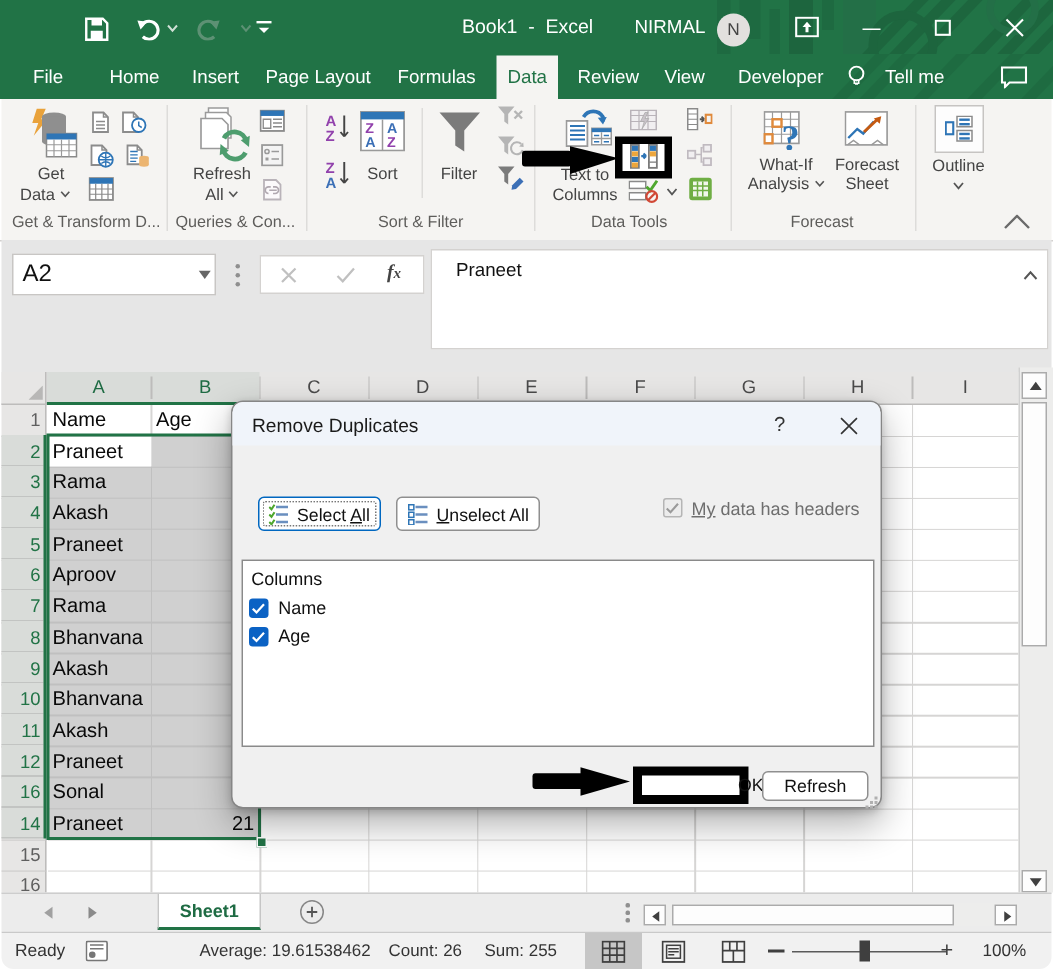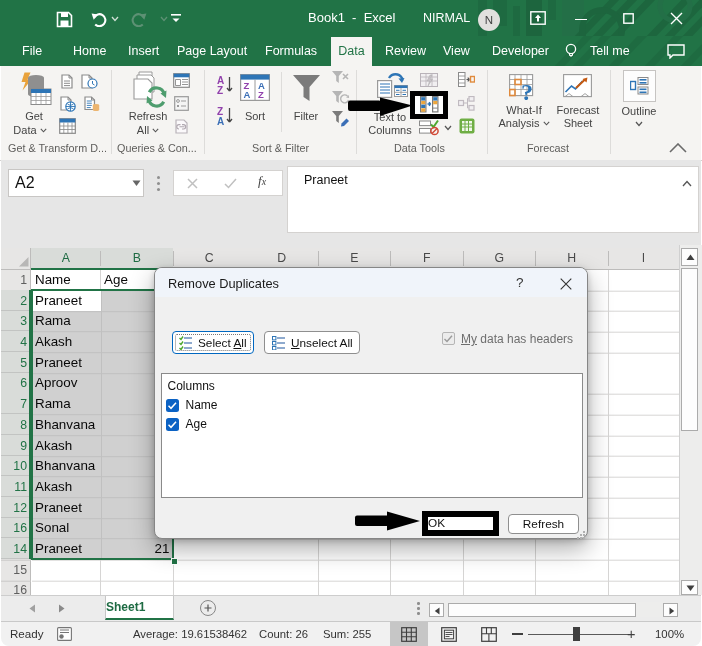--- a/index.html
+++ b/index.html
@@ -376,21 +376,21 @@
       </svg>
  </div>
  <div class="abs" style="left:156px;top:16px;width:3px;height:3px;border-radius:50%;background:#8f8f8f;box-shadow:0 6px 0 #8f8f8f,0 12px 0 #8f8f8f"></div>
  <div class="abs" style="left:172px;top:10px;width:110px;height:26px;background:#fff;border:1px solid #d4d2d0;box-sizing:border-box">
   <svg class="abs" style="left:13px;top:7px" width="11" height="11" viewBox="0 0 11 11">
         <path d="M1 1 L10 10 M10 1 L1 10" stroke="#c0c0c0" stroke-width="1.5"></path>
       </svg>
   <svg class="abs" style="left:50px;top:7px" width="13" height="11" viewBox="0 0 13 11">
         <path d="M1 6 L4.5 9.5 L12 1" fill="none" stroke="#c0c0c0" stroke-width="1.5"></path>
       </svg>
-  <div class="abs" style="left:84px;top:2px;font-size:13px;font-style:italic;font-family:'Liberation Serif',serif;font-weight:normal;color:#444">f<span style="font-size:10px">x</span></div>
+  <div class="abs" style="left:84px;top:2px;font-size:13px;font-style:italic;font-family:'Liberation Serif',serif;font-weight:bold;color:#444">f<span style="font-size:10px">x</span></div>
  </div>
  <div class="abs" style="left:286px;top:6px;width:412px;height:67px;background:#fff;border:1px solid #d4d2d0;box-sizing:border-box">
   <div class="abs" style="left:16px;top:3px;font-size:12.5px;color:#111;line-height:20px">Praneet</div>
   <svg class="abs" style="left:394px;top:13px" width="10" height="7" viewBox="0 0 10 7">
         <path d="M1 6 L5 1.5 L9 6" fill="none" stroke="#555" stroke-width="1.3"></path>
       </svg>
  </div>
 </div>
 
 <div id="grid">
@@ -521,21 +521,21 @@
   <div class="abs" style="left:24px;top:24px;font-size:12px;color:#111">Name</div>
   <div class="abs" style="left:4.5px;top:44px;width:13px;height:13px;background:#0b62c4;border-radius:2.5px">
    <svg class="abs" style="left:2px;top:3px" width="9" height="8" viewBox="0 0 9 8">
           <path d="M0.5 3.8 L3 6.3 L8 0.8" fill="none" stroke="#fff" stroke-width="1.5"></path>
         </svg>
   </div>
   <div class="abs" style="left:24px;top:43px;font-size:12px;color:#111">Age</div>
  </div>
 
  <div class="abs" style="left:267px;top:243px;width:77px;height:25px;background:#fff;border:6px solid #000;box-sizing:border-box">
-  <div class="abs" style="left:0;top:-1px;width:81px;text-align:left;font-size:11.8px;color:#111">OK</div>
+  <div class="abs" style="left:0;top:-1px;width:81px;text-align:right;font-size:11.8px;color:#111">OK</div>
  </div>
 
  <div class="abs" style="left:353px;top:246px;width:71px;height:20px;background:#fff;border:1px solid #8f8f8f;border-radius:4px;box-sizing:border-box">
   <div class="abs" style="left:0;top:2px;width:69px;text-align:center;font-size:11.8px;color:#111">Refresh</div>
  </div>
 
  <svg class="abs" style="left:421px;top:262px" width="10" height="10" viewBox="0 0 10 10">
   <g fill="#b0b0b0">
         <rect x="7" y="1" width="2" height="2"></rect>
         <rect x="4" y="4" width="2" height="2"></rect>
@@ -552,21 +552,21 @@
  </svg>
 </div>
 
 <div id="sheetbar">
  <svg class="abs" style="left:27px;top:8px" width="8" height="9" viewBox="0 0 8 9">
       <path d="M7 0.5 L1.5 4.5 L7 8.5 z" fill="#a0a0a0"></path>
     </svg>
  <svg class="abs" style="left:57px;top:8px" width="8" height="9" viewBox="0 0 8 9">
       <path d="M1 0.5 L6.5 4.5 L1 8.5 z" fill="#8a8a8a"></path>
     </svg>
- <div class="abs" style="left:104px;top:0;width:69px;height:24px;background:#fff;border-left:1px solid #c6c6c6;border-right:1px solid #c6c6c6;border-bottom:2.5px solid #217346;box-sizing:border-box;text-align:left;font-size:12px;font-weight:bold;color:#1e6b43;line-height:22px">Sheet1</div>
+ <div class="abs" style="left:104px;top:0;width:69px;height:24px;background:#fff;border-left:1px solid #c6c6c6;border-right:1px solid #c6c6c6;border-bottom:2.5px solid #217346;box-sizing:border-box;text-align:center;font-size:12px;font-weight:bold;color:#1e6b43;line-height:22px">Sheet1</div>
  <div class="abs" style="left:199px;top:4px;width:16px;height:16px;border:1px solid #878787;border-radius:50%;box-sizing:border-box">
   <svg class="abs" style="left:3px;top:3px" width="8" height="8" viewBox="0 0 8 8">
         <path d="M4 0.5 V7.5 M0.5 4 H7.5" stroke="#555" stroke-width="1.2"></path>
       </svg>
  </div>
  <div class="abs" style="left:416px;top:6px;width:2.5px;height:2.5px;border-radius:50%;background:#8f8f8f;box-shadow:0 5px 0 #8f8f8f,0 10px 0 #8f8f8f"></div>
 
  <div class="abs" style="left:427px;top:6px;width:251px;height:15px;background:#ededec"></div>
  <div class="abs" style="left:428px;top:6.5px;width:15px;height:14px;background:#fdfdfd;border:1px solid #ababab;box-sizing:border-box">
   <svg class="abs" style="left:4px;top:3px" width="6" height="8" viewBox="0 0 6 8">

